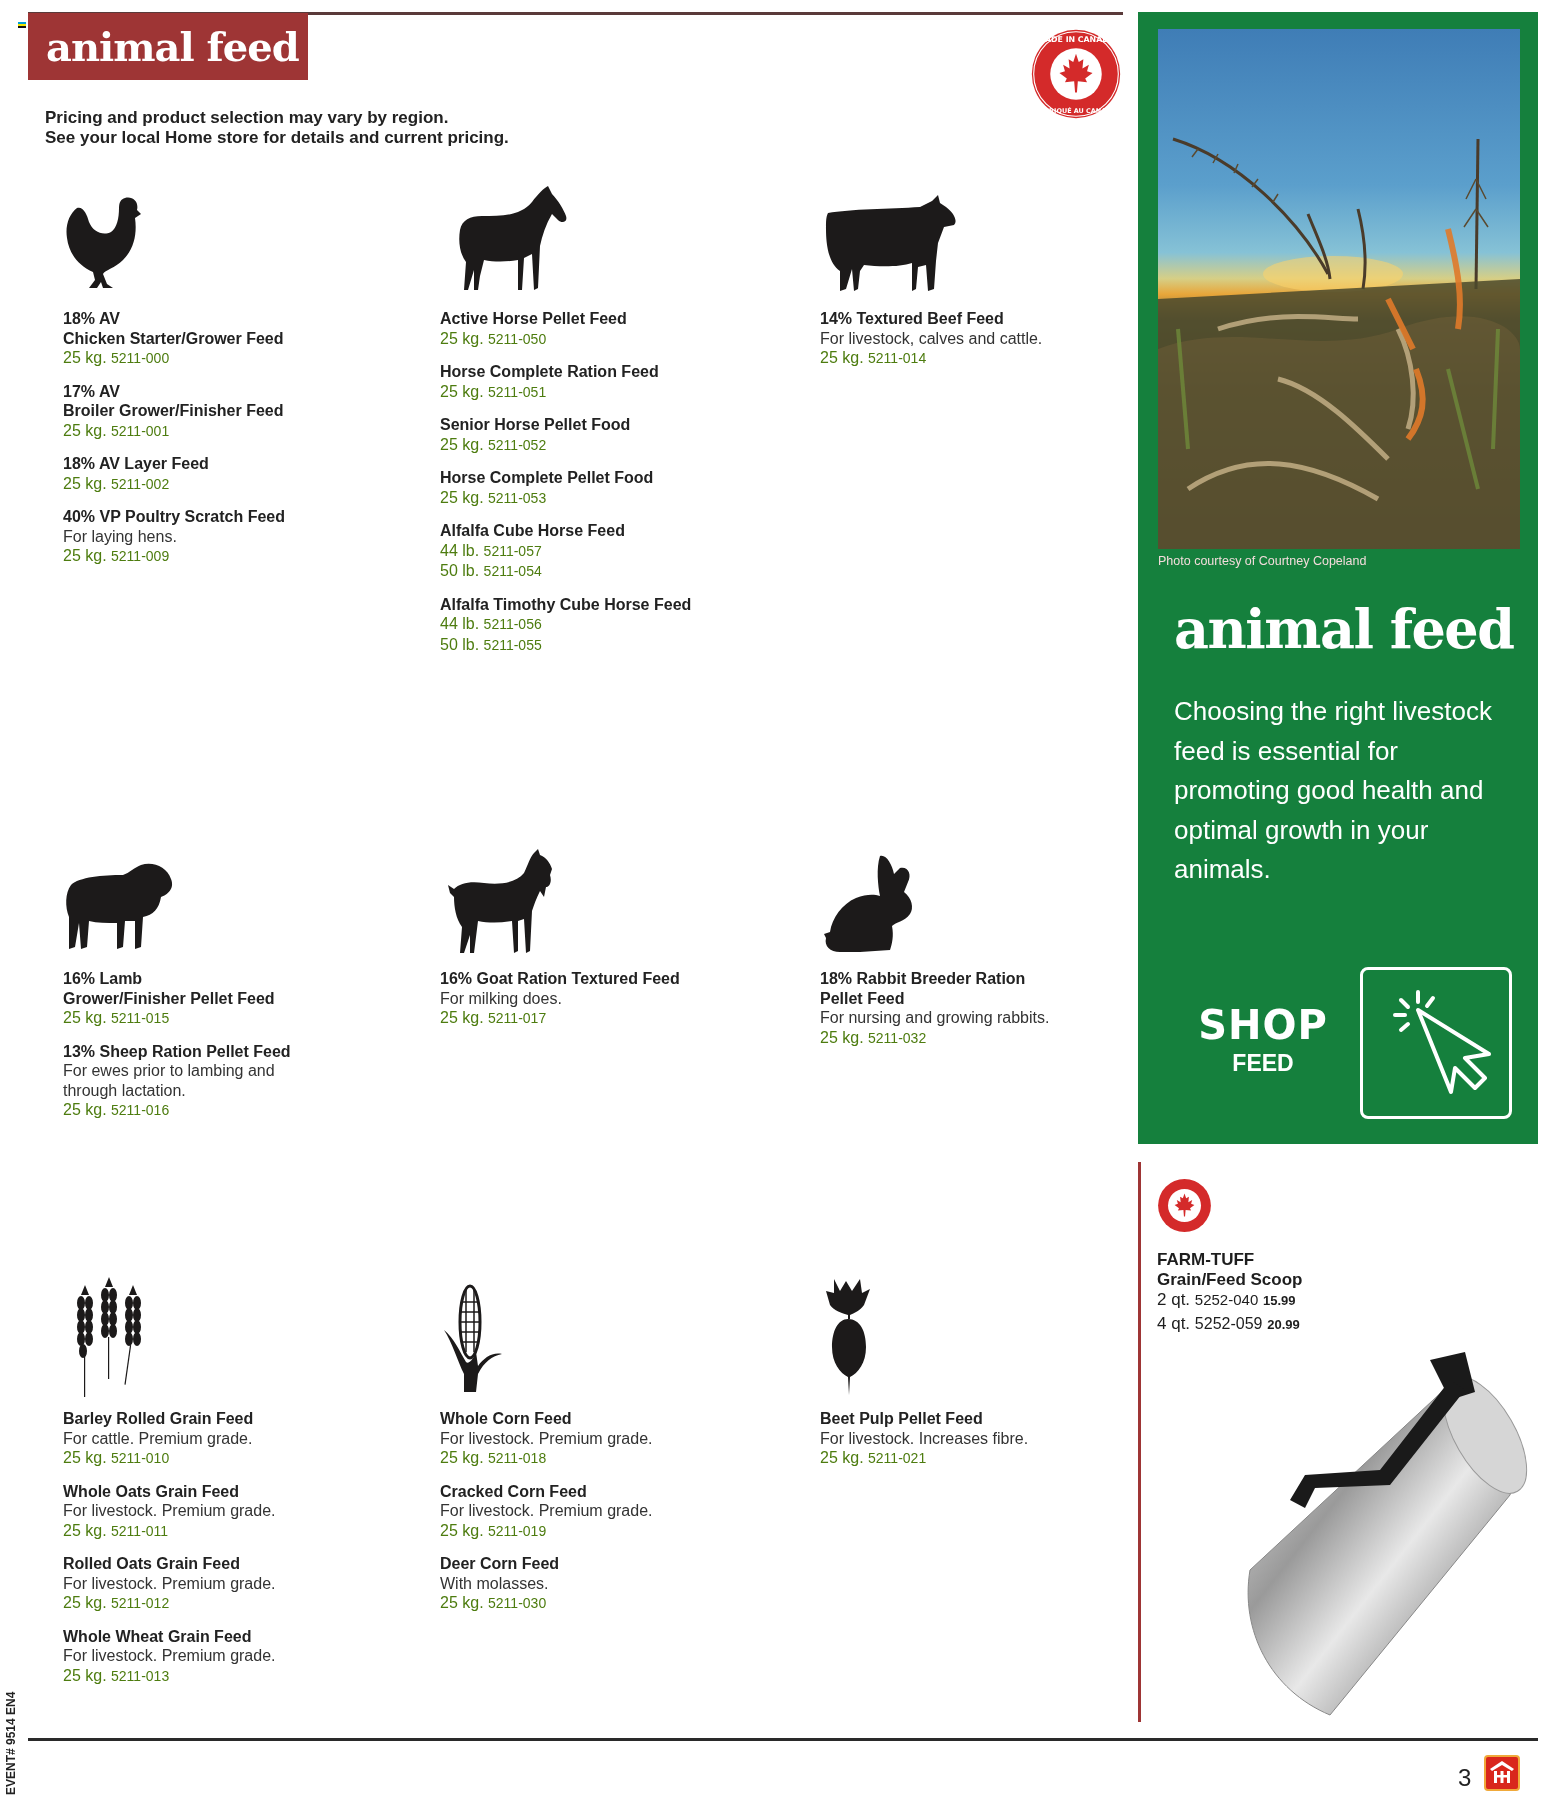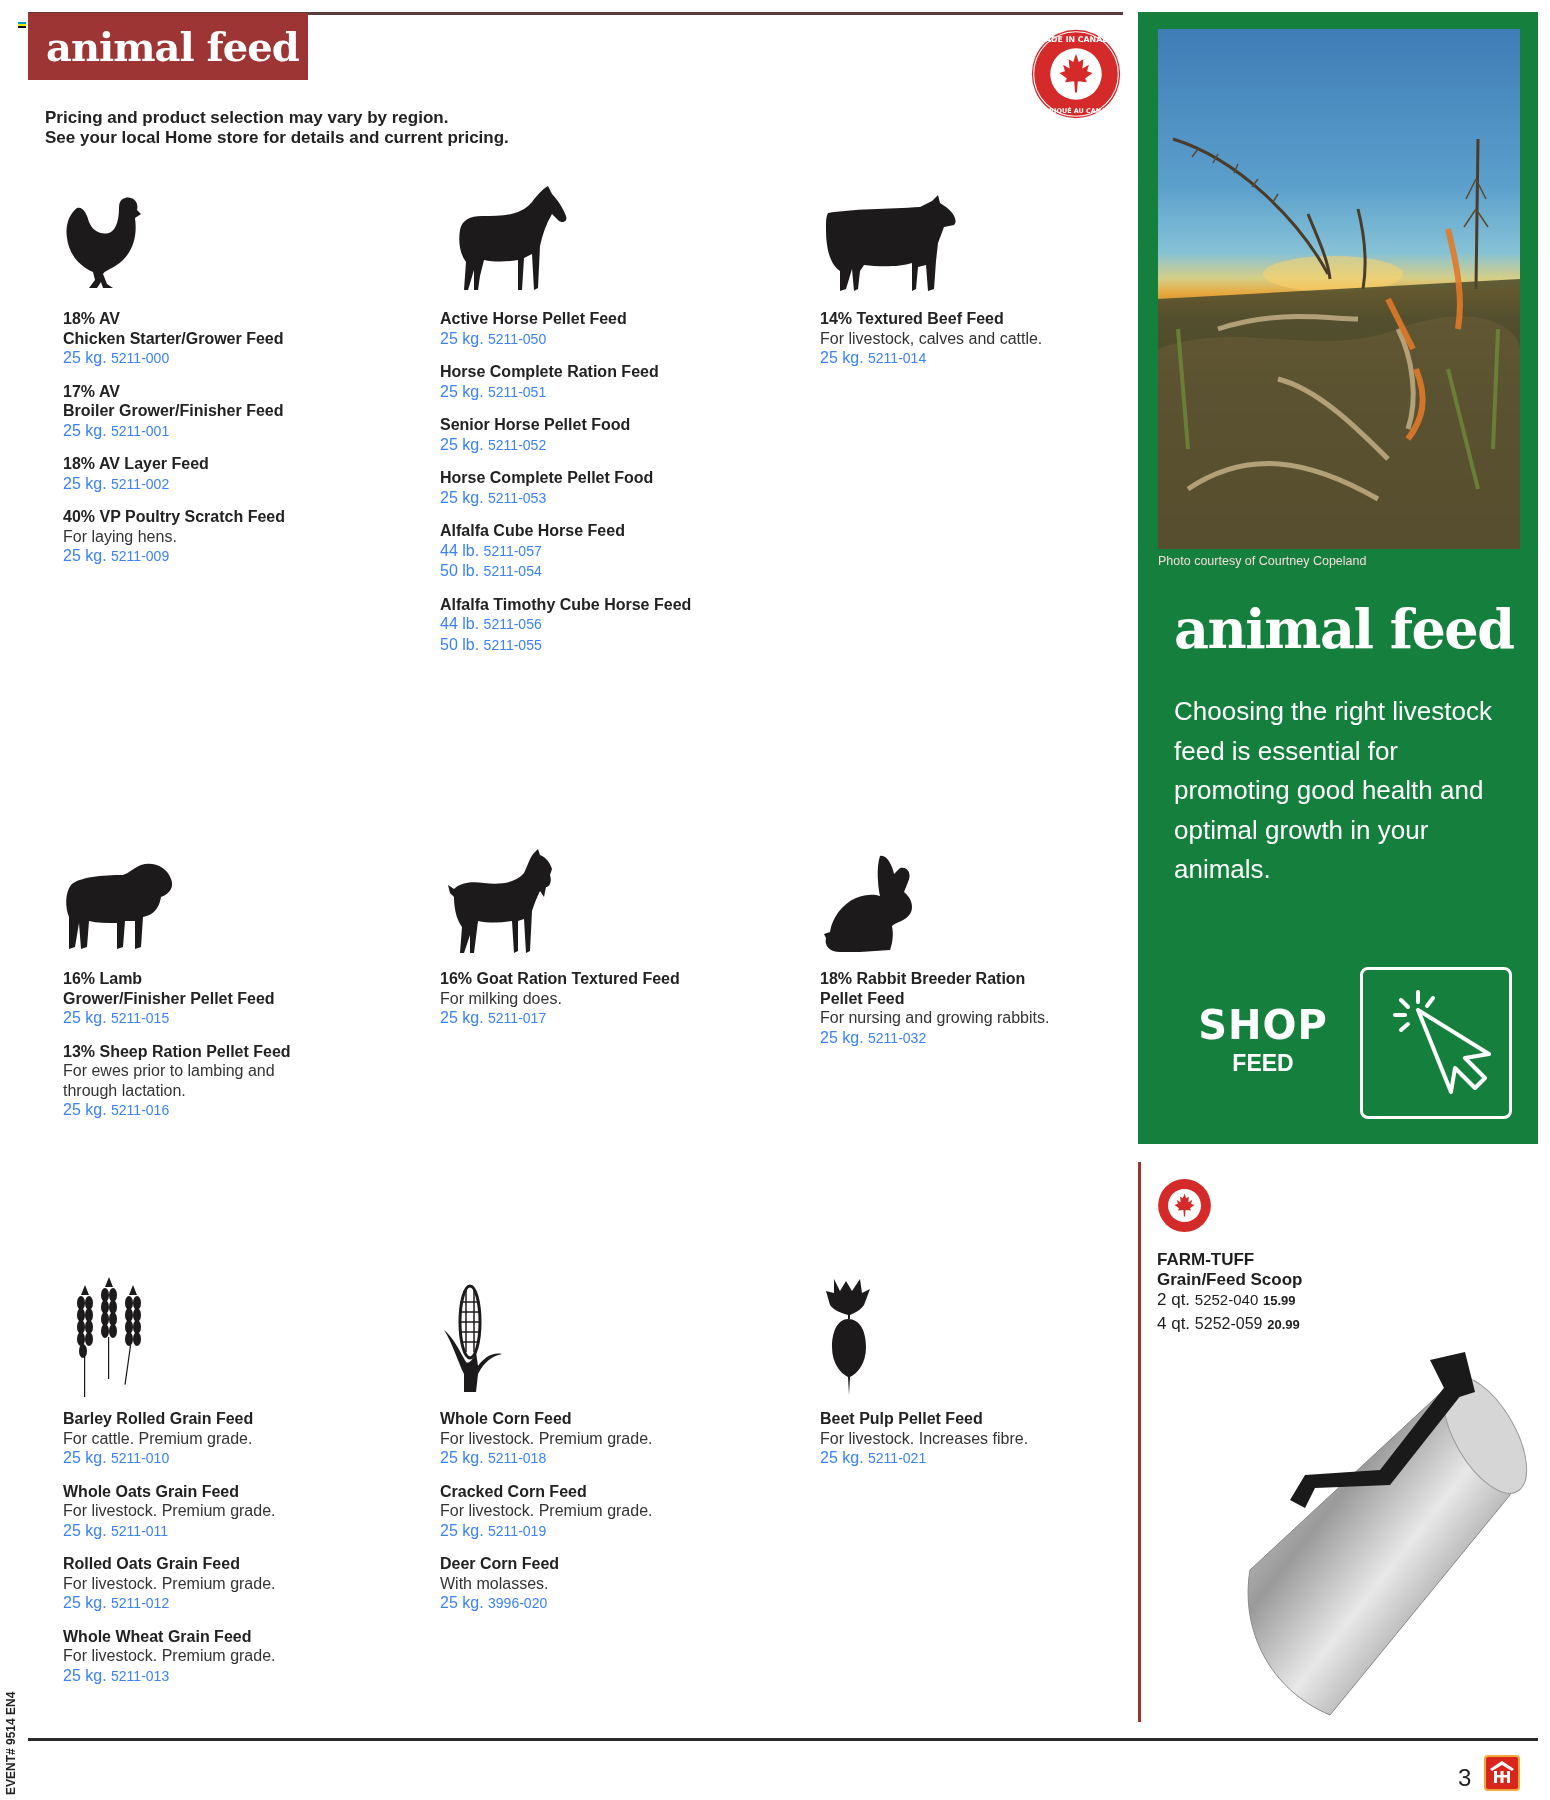--- a/index.html
+++ b/index.html
@@ -16,21 +16,21 @@
   .notice div { white-space: nowrap; }
 
   .badge-canada { position: absolute; left: 1030px; top: 28px; width: 92px; height: 92px; }
 
   .col { position: absolute; width: 360px; }
   .icon-box { height: 112px; width: 140px; position: relative; }
   .icon-box svg { position: absolute; left: 0; bottom: 0; }
   .product { margin-bottom: 13px; font-size: 16px; line-height: 19.5px; }
   .product .name { font-weight: bold; color: #222; }
   .product .desc { color: #333; }
-  .product .sku { color: #3b82f6; }
+  .product .sku { color: #4d7c0f; }
   .product .sku .code { font-size: 14px; }
 
   .side-panel { position: absolute; left: 1138px; top: 12px; width: 400px; height: 1132px; background: #15803d; }
   .photo { position: absolute; left: 20px; top: 17px; width: 362px; height: 520px; overflow: hidden;
     background: linear-gradient(180deg, #3f7db6 0%, #5b9fcc 30%, #86c2d6 43%, #d6cf86 48%, #e8a63a 51%, #7a6a3c 56%, #4a4a2a 70%, #2e2c1e 100%); }
   .photo-credit { position: absolute; left: 20px; top: 542px; font-size: 12.5px; color: #f4dcdc; }
   .side-title { position: absolute; left: 36px; top: 585px; color: #fff; font-family: "DejaVu Serif", "Liberation Serif", serif;
     font-weight: bold; font-size: 54px; letter-spacing: -1.5px; }
   .side-body { position: absolute; left: 36px; top: 680px; width: 340px; color: #fff; font-size: 26px; line-height: 39.5px; }
   .shop-label { position: absolute; left: 50px; top: 990px; width: 150px; text-align: center; color: #fff; font-weight: bold; }
@@ -268,21 +268,21 @@
         <div class="sku"><span>25 kg.</span> <span class="code">5211-018</span></div>
       </div>
       <div class="product">
         <div class="name">Cracked Corn Feed</div>
         <div class="desc">For livestock. Premium grade.</div>
         <div class="sku"><span>25 kg.</span> <span class="code">5211-019</span></div>
       </div>
       <div class="product">
         <div class="name">Deer Corn Feed</div>
         <div class="desc">With molasses.</div>
-        <div class="sku"><span>25 kg.</span> <span class="code">3996-020</span></div>
+        <div class="sku"><span>25 kg.</span> <span class="code">5211-030</span></div>
       </div>
     </div>
     <div class="col" style="left: 820px; top: 1285px;">
       <div class="icon-box" style="margin-bottom: 12px;">
         <svg width="60" height="120" viewBox="0 0 60 120">
           <path d="M14 2 L20 14 L26 4 L32 14 L40 2 L42 16 L50 12 L44 28 C40 34 34 36 30 38 L30 42 L28 42 L28 38 C22 36 14 34 10 28 L6 14 L14 16 Z" fill="#1c1a1a"></path>
           <path d="M28 42 C40 42 46 54 46 70 C46 86 38 96 30 100 L29 118 L28 100 C20 96 12 86 12 70 C12 54 18 42 28 42 Z" fill="#1c1a1a"></path>
         </svg>
       </div>
       <div class="product">

